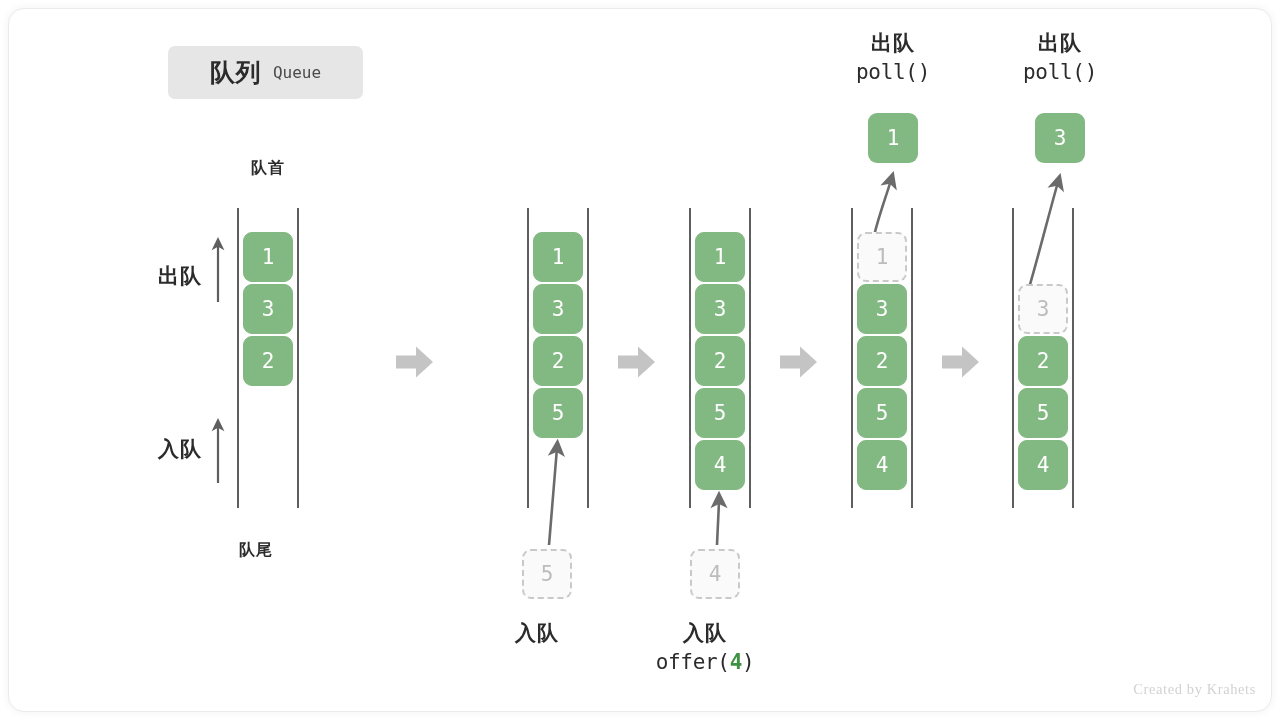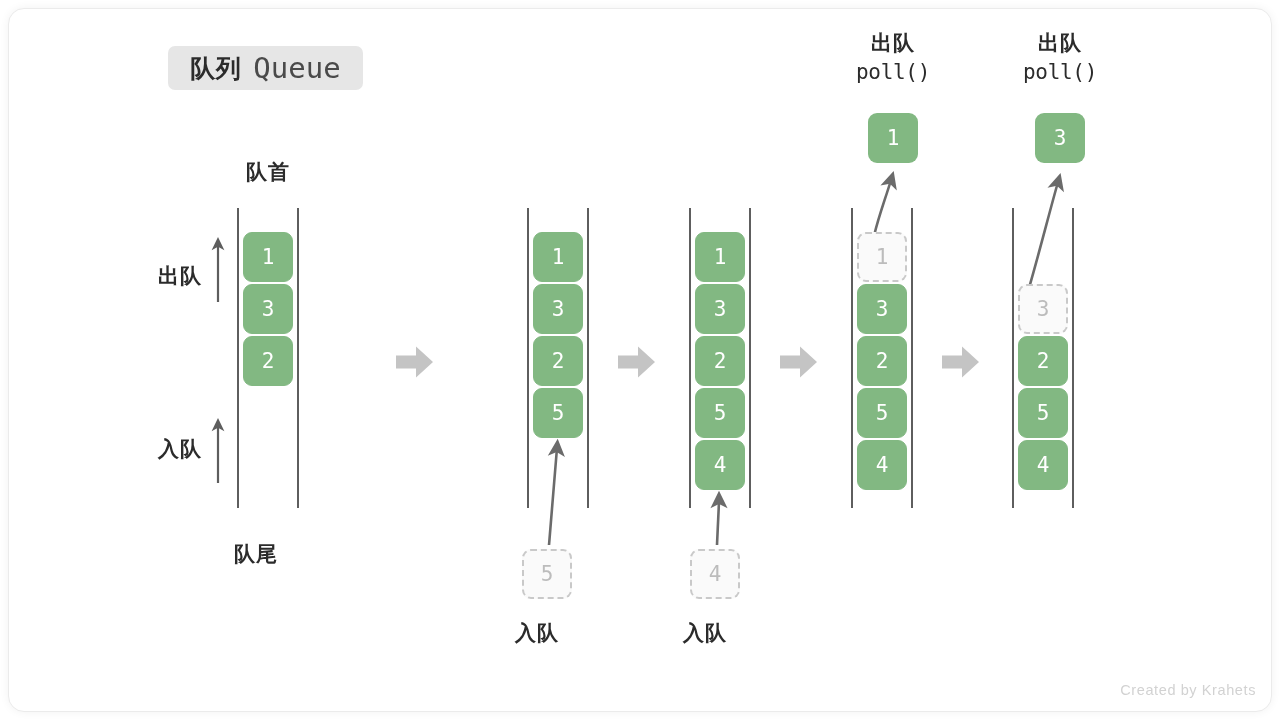--- a/index.html
+++ b/index.html
@@ -26,40 +26,40 @@
   }
   #svg-layer{
     position:absolute;left:0;top:0;width:1280px;height:720px;
     pointer-events:none;
   }
 
   
   .title-badge{
     position:absolute;
     left:168px;top:46px;
-    width:195px;height:44px;
+    width:195px;height:53px;
     background:#e6e6e6;
     border-radius:7px;
     display:flex;align-items:center;justify-content:center;
     gap:12px;
     box-sizing:border-box;
   }
   .title-cn{
     font-size:25px;font-weight:bold;color:#2b2b2b;
     letter-spacing:0.5px;
   }
   .title-en{
     font-family:"DejaVu Sans Mono","Liberation Mono",monospace;
-    font-size:29px;color:#4a4a4a;font-weight:400;
+    font-size:16px;color:#4a4a4a;font-weight:400;
   }
 
   
   .head-label,.tail-label{
     position:absolute;
-    font-size:21px;font-weight:bold;color:#2b2b2b;
+    font-size:16px;font-weight:bold;color:#2b2b2b;
     text-align:center;width:120px;
     letter-spacing:1px;
   }
   .head-label{left:208px;top:158px;}
   .tail-label{left:196px;top:540px;}
 
   .side-label{
     position:absolute;
     font-size:21px;font-weight:bold;color:#2b2b2b;
     text-align:right;width:90px;
@@ -140,21 +140,21 @@
     font-family:"DejaVu Sans Mono","Liberation Mono",monospace;
     font-size:21px;color:#2b2b2b;
     letter-spacing:-0.3px;
   }
   .op-code .num{color:#3f9142;font-weight:bold;}
 
   
   .credit{
     position:absolute;
     right:24px;bottom:22px;
-    font-family:Liberation Sans, sans-serif;
+    font-family:Liberation Serif, serif;
     font-size:14.5px;
     color:#d2d2d2;
     letter-spacing:0.6px;
   }
 </style>
 </head>
 <body>
 
 <div id="stage">
   <div id="card"></div>
@@ -260,20 +260,21 @@
         </svg></div>
     </div>
   <div id="ops-layer">
       <div class="ghostbox" style="left: 522px; top: 549px;">5</div>
       <div class="op-caption" style="left: 452px; top: 618px;">
         <div class="op-cn">入队</div>
       </div>
       <div class="ghostbox" style="left: 690px; top: 549px;">4</div>
       <div class="op-caption" style="left: 620px; top: 618px;">
         <div class="op-cn">入队</div>
+        <div class="op-code">offer(<span class="num">4</span>)</div>
       </div>
       <div class="popbox" style="left: 868px; top: 113px;">1</div>
       <div class="op-caption" style="left: 808px; top: 28px;">
         <div class="op-cn">出队</div>
         <div class="op-code">poll()</div>
       </div>
       <div class="popbox" style="left: 1035px; top: 113px;">3</div>
       <div class="op-caption" style="left: 975px; top: 28px;">
         <div class="op-cn">出队</div>
         <div class="op-code">poll()</div>

